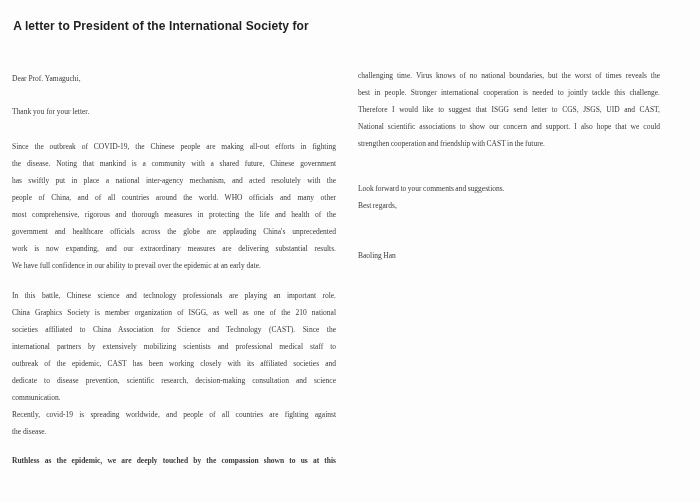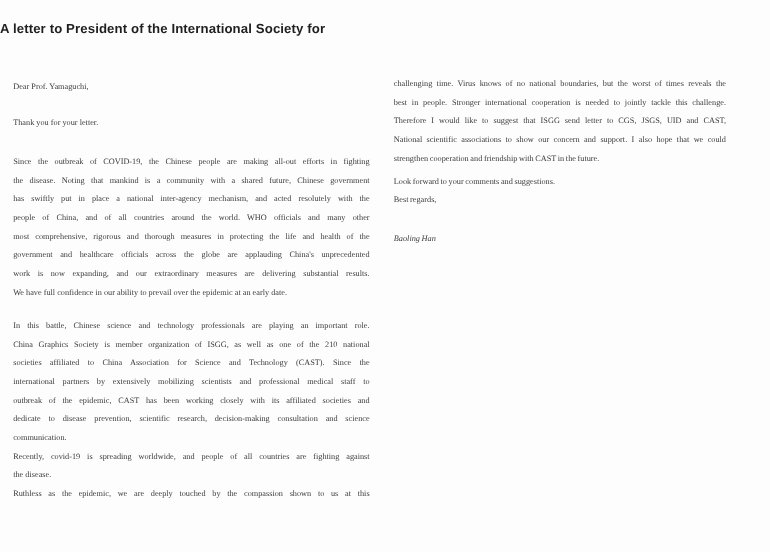--- a/index.html
+++ b/index.html
@@ -13,21 +13,21 @@
     height: 502px;
     background: var(--page-bg, #fdfdfd);
     overflow: hidden;
     font-family: "Liberation Serif", serif;
   }
   .title {
     position: absolute;
     left: 0;
     top: 18px;
     width: 322px;
-    text-align: left;
+    text-align: center;
     font-family: "Liberation Sans", sans-serif;
     font-size: 12px;
     font-weight: bold;
     line-height: 17px;
     color: var(--title-ink, #1f1f1f);
     letter-spacing: 0.1px;
   }
   .col {
     position: absolute;
     color: var(--body-ink, #3a3a3a);
@@ -53,24 +53,24 @@
     text-align: justify;
     text-align-last: left;
   }
   .single {
     text-align: left;
   }
   .opening  { margin-top: 16px; }
   .p1       { margin-top: 18px; }
   .p2       { margin-top: 13px; }
   .p3       { margin-top: 0; }
-  .p4       { margin-top: 0; }
-  .closing  { margin-top: 4px; }
+  .p4       { margin-top: 12px; font-weight: bold; }
+  .closing  { margin-top: 28px; }
   .signoff  { }
-  .signature{ margin-top: 18px; font-style: italic; }
+  .signature{ margin-top: 33px; }
 </style>
 </head>
 <body>
 
 <div class="page" style="--page-bg: #fdfdfd; --title-ink: #1f1f1f; --body-ink: #3a3a3a;">
 
   <header class="title">
     <div>A letter to President of the International Society for</div>
   </header>
 

